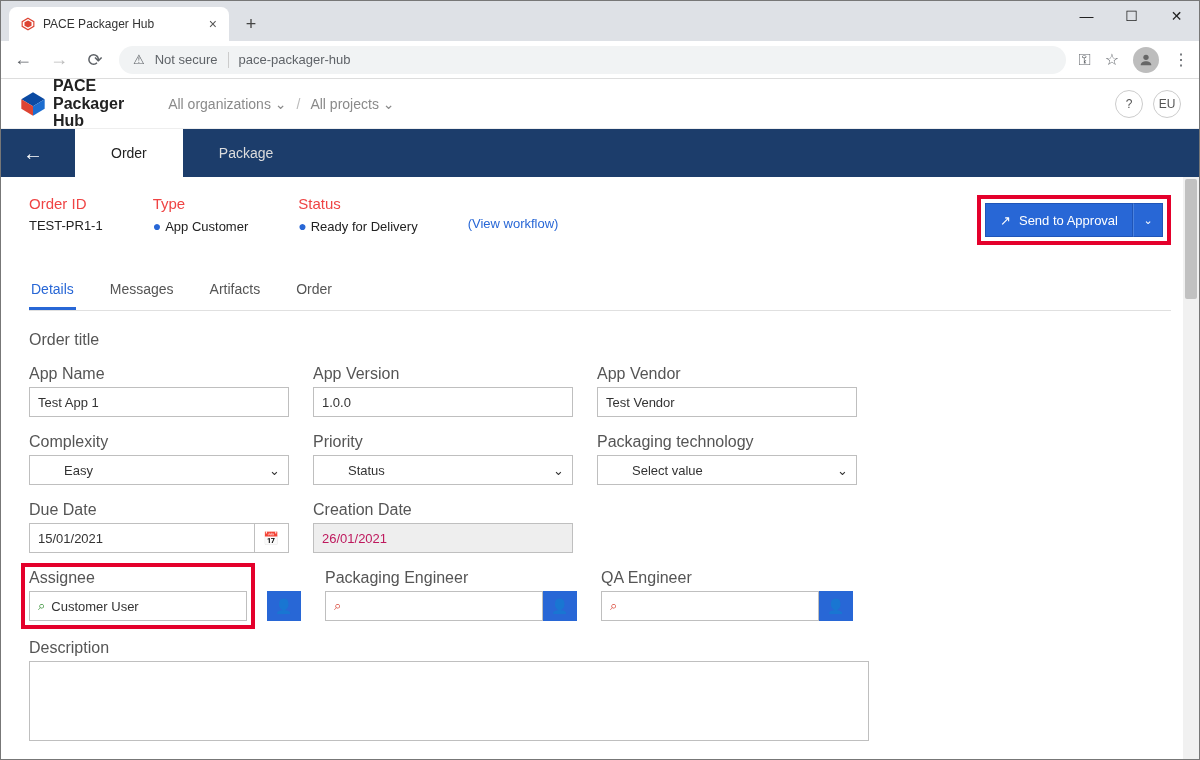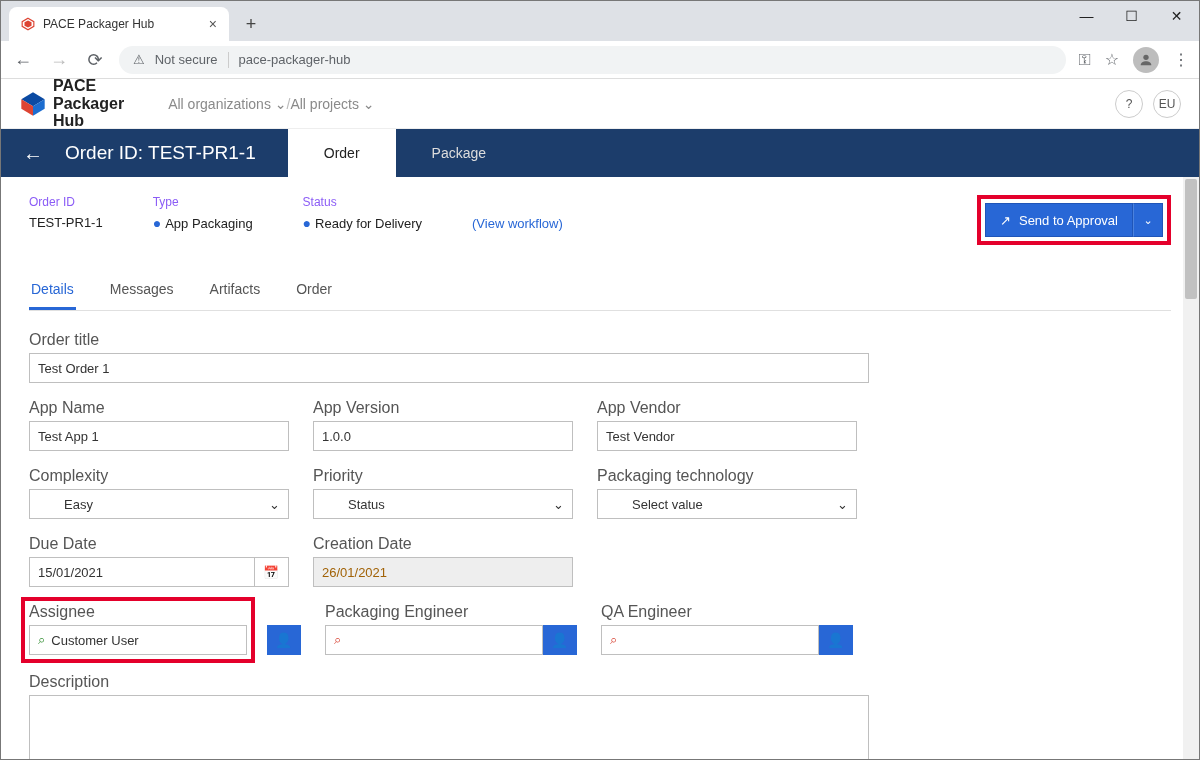--- a/index.html
+++ b/index.html
@@ -19,59 +19,59 @@
 .nav-btn { color: #5f6368; font-size: 18px; width: 24px; text-align: center; }
 .addr-box { flex: 1; height: 28px; background: #f1f3f4; border-radius: 14px; display: flex; align-items: center; padding: 0 14px; gap: 10px; font-size: 13px; color: #5f6368; }
 .addr-divider { width: 1px; height: 16px; background: #ccc; }
 .addr-icons { display: flex; gap: 14px; align-items: center; color: #5f6368; font-size: 16px; }
 .profile-circle { width: 26px; height: 26px; border-radius: 50%; background: #bdbdbd; display: flex; align-items: center; justify-content: center; }
 
 
 .app-header { height: 50px; display: flex; align-items: center; padding: 0 18px; border-bottom: 1px solid #eee; gap: 14px; }
 .logo-box { display: flex; align-items: center; gap: 6px; }
 .logo-text { font-size: 16px; line-height: 1.1; font-weight: 600; color: #222; }
-.breadcrumbs { display: flex; color: #8a8a8a; font-size: 14px; margin-left: 30px; align-items: center; }
+.breadcrumbs { display: flex; gap: 10px; color: #8a8a8a; font-size: 14px; margin-left: 30px; align-items: center; }
 .bc-sep { color: #bbb; }
 .help-circle, .user-badge { width: 28px; height: 28px; border: 1px solid #ccc; border-radius: 50%; display: flex; align-items: center; justify-content: center; font-size: 12px; color: #555; }
 .right-header { margin-left: auto; display: flex; gap: 10px; }
 
 
 .bluebar { height: 48px; background: #1c3d6b; display: flex; align-items: center; color: #fff; padding: 0 22px; gap: 22px; }
 .back-arrow { font-size: 20px; color: #fff; }
 .page-title { font-size: 19px; font-weight: 400; }
 .tabgroup { display: flex; height: 100%; margin-left: 10px; }
 .apptab { padding: 0 36px; display: flex; align-items: center; font-size: 14px; color: #ddd; }
 .apptab.active { background: #fff; color: #222; }
 
 
 .content-wrap { flex: 1; overflow: auto; position: relative; }
 .content { padding: 18px 28px; }
 .summary-row { display: flex; gap: 50px; align-items: flex-start; }
 .summary-item { display: flex; flex-direction: column; gap: 6px; font-size: 13px; }
-.summary-label { color: #8b5cf6; font-size: 12px; }
+.summary-label { color: #ef4444; font-size: 15px; }
 .summary-value { color: #222; font-size: 13px; }
 .status-dot { color: #2867d6; margin-right: 4px; font-size: 14px; }
 .link { color: #2867d6; cursor: pointer; font-size: 13px; }
 
 .action-wrap { margin-left: auto; border: 4px solid #e4002b; padding: 4px; }
 .action-btn { display: flex; height: 34px; }
 .action-main { background: #2867d6; color: #fff; border: 1px solid #1f55b8; display: flex; align-items: center; padding: 0 14px; gap: 8px; font-size: 13px; }
 .action-drop { background: #2867d6; border: 1px solid #1f55b8; border-left: 1px solid #4b82de; color: #fff; width: 30px; display: flex; align-items: center; justify-content: center; font-size: 11px; }
 
 .subtabs { display: flex; gap: 32px; border-bottom: 1px solid #e0e0e0; margin-top: 26px; font-size: 14px; }
 .subtab { padding: 10px 2px; color: #555; border-bottom: 3px solid transparent; }
 .subtab.active { color: #2867d6; border-bottom-color: #2867d6; }
 
 .form-grid { margin-top: 20px; }
 .form-row { display: flex; gap: 24px; margin-bottom: 16px; }
 .field { display: flex; flex-direction: column; gap: 4px; }
 .field label { font-size: 16px; color: #555; }
 .control { height: 30px; border: 1px solid #bfbfbf; padding: 0 8px; font-size: 13px; background: #fff; display: flex; align-items: center; }
 .control.select { justify-content: space-between; padding-left: 34px; }
-.control.disabled { background: #eee; color: #a16207; }
+.control.disabled { background: #eee; color: #be185d; }
 .w-full { width: 840px; }
 .w-col { width: 260px; }
 .w-date { width: 226px; }
 .compound { display: flex; }
 .date-btn { width: 34px; height: 30px; border: 1px solid #bfbfbf; border-left: none; display: flex; align-items: center; justify-content: center; background: #fff; font-size: 13px; color: #555; }
 .person-btn { width: 34px; height: 30px; background: #2867d6; color: #fff; display: flex; align-items: center; justify-content: center; font-size: 14px; }
 .w-person { width: 218px; }
 .search-icon-g { color: #2a8a2a; margin-right: 6px; }
 .search-icon-r { color: #d63a2a; margin-right: 6px; }
 
@@ -146,40 +146,39 @@
       <span><span>All projects</span> <span>⌄</span></span>
     </div>
     <div class="right-header">
       <div class="help-circle">?</div>
       <div class="user-badge">EU</div>
     </div>
   </div>
 
   <div class="bluebar">
     <span class="back-arrow">←</span>
-    <span class="page-title">Order ID: TEST-PR1-1</span>
     <div class="tabgroup">
       <div class="apptab active">Order</div>
       <div class="apptab">Package</div>
     </div>
   </div>
 
   <div class="content-wrap">
     <div class="scrollbar">
         <div class="scroll-thumb"></div>
       </div>
     <div class="content">
       <div class="summary-row">
         <div class="summary-item">
           <span class="summary-label">Order ID</span>
           <span class="summary-value">TEST-PR1-1</span>
         </div>
         <div class="summary-item">
           <span class="summary-label">Type</span>
-          <span class="summary-value"><span class="status-dot">●</span><span>App Packaging</span></span>
+          <span class="summary-value"><span class="status-dot">●</span><span>App Customer</span></span>
         </div>
         <div class="summary-item">
           <span class="summary-label">Status</span>
           <span class="summary-value"><span class="status-dot">●</span><span>Ready for Delivery</span></span>
         </div>
         <div class="summary-item" style="justify-content:flex-end;">
           <span>&nbsp;</span>
           <span class="link">(View workflow)</span>
         </div>
         <div class="action-wrap">
@@ -197,21 +196,20 @@
         <div class="subtab active">Details</div>
         <div class="subtab">Messages</div>
         <div class="subtab">Artifacts</div>
         <div class="subtab">Order</div>
       </div>
 
       <div class="form-grid">
         <div class="form-row">
           <div class="field">
             <label>Order title</label>
-            <div class="control w-full">Test Order 1</div>
           </div>
         </div>
 
         <div class="form-row">
           <div class="field">
             <label>App Name</label>
             <div class="control w-col">Test App 1</div>
           </div>
           <div class="field">
             <label>App Version</label>

